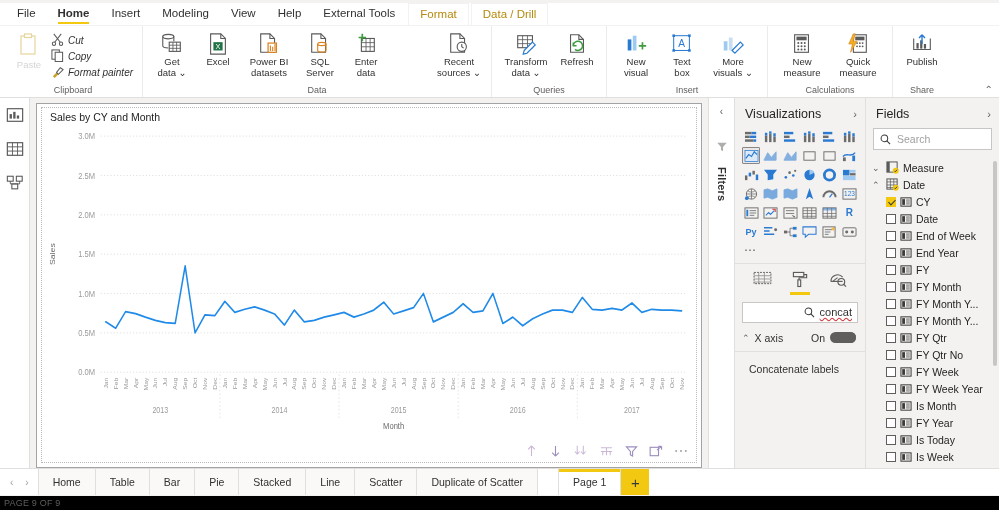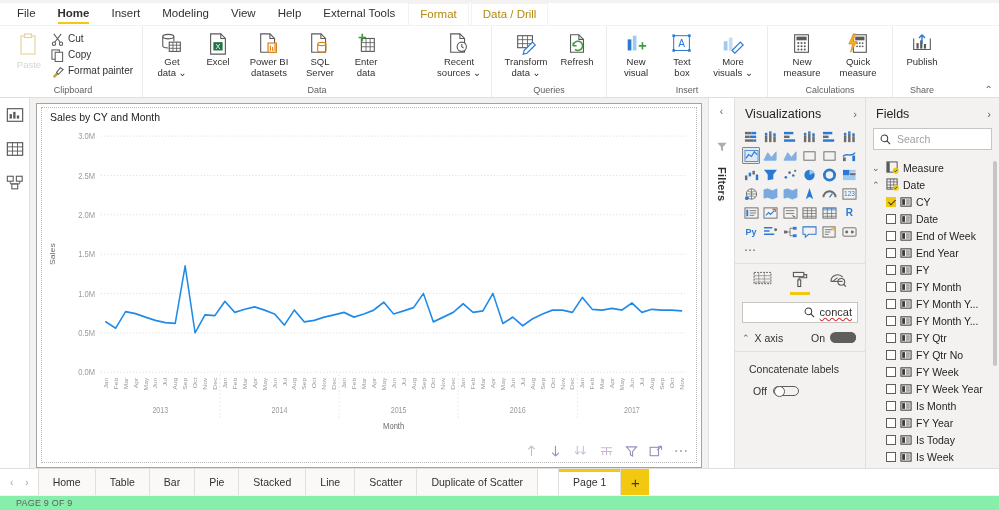--- a/index.html
+++ b/index.html
@@ -83,21 +83,21 @@
   .rbtn.big { width:52px;margin-left:44px; }
 
   
   .clipboard-inner { display:flex; align-items:flex-start; }
   .paste-btn {
     display:flex; flex-direction:column; align-items:center;
     width:38px; padding-top:4px; opacity:.45;
   }
   .paste-btn .lbl { font-size:9.5px; color:#a19f9d; }
   .clip-list { display:flex; flex-direction:column; padding-top:4px; gap:3px; }
-  .clip-row { display:flex; align-items:flex-start; gap:4px; font-size:10px; cursor:pointer; padding:0 3px; }
+  .clip-row { display:flex; align-items:flex-end; gap:4px; font-size:10px; cursor:pointer; padding:0 3px;font-style:italic; }
 
   .ribbon-collapse {
     position:absolute; right:6px; bottom:2px; color:#605e5c; font-size:10px; cursor:pointer;
   }
 
   
   .workspace {
     display:flex;
     height:calc(510px - 3px - 23px - 72px - 27px - 15px);
     background:#f3f2f1;
@@ -258,22 +258,22 @@
   .ptab.active::before {
     content:""; position:absolute; left:0; right:0; top:0; height:2.5px; background:#f2c811;
   }
   .addtab {
     width:28px; background:#f2c811; display:flex; align-items:center; justify-content:center;
     font-size:15px; color:#3b3a39; cursor:pointer;
   }
 
   
   .statusbar {
-    height:15px; background:#86efac; border-top:1px solid #f3f2f1;
-    display:flex; align-items:center; padding-left:16px;
+    height:15px; background:#000000; border-top:1px solid #f3f2f1;
+    display:flex; align-items:center; padding-left:4px;
     font-size:9px; color:#605e5c; letter-spacing:.2px;
   }
 </style>
 </head>
 <body>
 
 <div class="titlebar"></div>
 
 <div class="ribbon-tabs" id="ribbon-tabs">
     <div class="rtab"><span>File</span></div>
@@ -988,26 +988,20 @@
       </span>
       <span class="toggle">
         <span>On</span>
         <span class="sw on">
             <span class="knob"></span>
           </span>
       </span>
     </div>
 
     <div class="sub-prop">Concatenate labels</div>
-    <div class="sub-toggle">
-      <span>Off</span>
-      <span class="sw off">
-          <span class="knob"></span>
-        </span>
-    </div>
   </div>
 
   <div class="pane fields">
     <div class="pane-header">
       <span class="pane-title">Fields</span>
       <span class="chev">›</span>
     </div>
     <div class="fsearch">
       <svg width="11" height="11" viewBox="0 0 12 12">
           <circle cx="4.8" cy="4.8" r="3.6" fill="none" stroke="#3b3a39" stroke-width="1.1"></circle>

